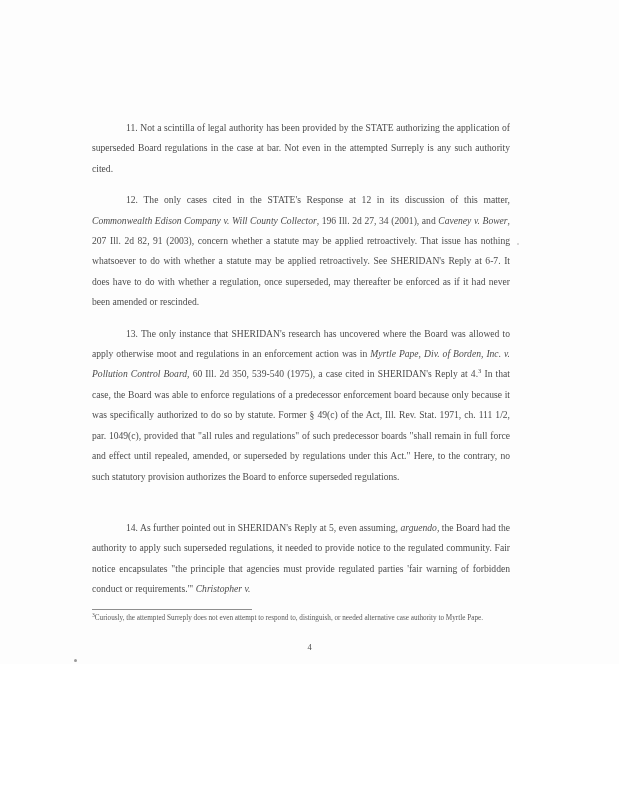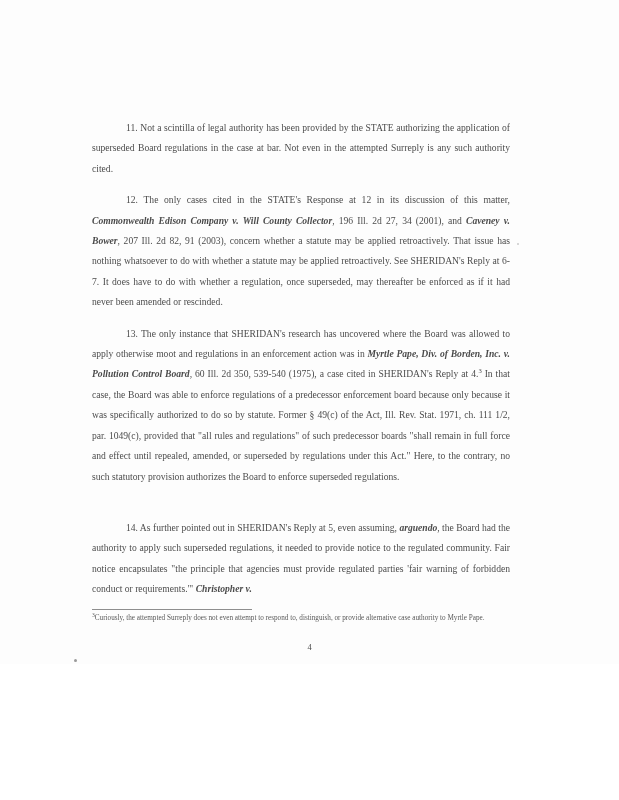--- a/index.html
+++ b/index.html
@@ -41,21 +41,21 @@
     font-size: 9.6px;
     line-height: 20.4px;
     text-align: justify;
     filter: contrast(0.82) brightness(1.05);
   }
   .para {
     margin: 0 0 11px 0;
     text-indent: 34px;
   }
   .para:last-child { margin-bottom: 0; margin-top: 31px; }
-  i { font-style: italic; font-weight: bold; }
+  i { font-style: italic; }
   .sup {
     font-size: 6.6px;
     vertical-align: super;
     line-height: 0;
   }
   .fn-rule {
     position: absolute;
     left: 92px;
     top: 609px;
     width: 160px;
@@ -116,21 +116,21 @@
       <p class="para"><span>12.  The only cases cited in the STATE's Response at 12 in its discussion of this matter, </span><i>Commonwealth Edison Company v. Will County Collector</i><span>, 196 Ill. 2d 27, 34 (2001), and </span><i>Caveney v. Bower</i><span>, 207 Ill. 2d 82, 91 (2003), concern whether a statute may be applied retroactively.  That issue has nothing whatsoever to do with whether a statute may be applied retroactively.  See SHERIDAN's Reply at 6-7.  It does have to do with whether a regulation, once superseded, may thereafter be enforced as if it had never been amended or rescinded.</span></p>
 
       <p class="para"><span>13.  The only instance that SHERIDAN's research has uncovered where the Board was allowed to apply otherwise moot and regulations in an enforcement action was in </span><i>Myrtle Pape, Div. of Borden, Inc. v. Pollution Control Board</i><span>, 60 Ill. 2d 350, 539-540 (1975), a case cited in SHERIDAN's Reply at 4.</span><span class="sup">3</span><span>  In that case, the Board was able to enforce regulations of a predecessor enforcement board because only because it was specifically authorized to do so by statute.  Former § 49(c) of the Act, Ill. Rev. Stat. 1971, ch. 111 1/2, par. 1049(c), provided that "all rules and regulations" of such predecessor boards "shall remain in full force and effect until repealed, amended, or superseded by regulations under this Act."  Here, to the contrary, no such statutory provision authorizes the Board to enforce superseded regulations.</span></p>
 
       <p class="para"><span>14.  As further pointed out in SHERIDAN's Reply at 5, even assuming, </span><i>arguendo</i><span>, the Board had the authority to apply such superseded regulations, it needed to provide notice to the regulated community.  Fair notice encapsulates "the principle that agencies must provide regulated parties 'fair warning of forbidden conduct or requirements.'"  </span><i>Christopher v.</i></p>
 
     </div>
 
     <div class="fn-rule"></div>
 
-    <div class="footnote"><span class="fn-num">3</span><span>Curiously, the attempted Surreply does not even attempt to respond to, distinguish, or provide alternative case authority to Myrtle Pape.</span></div>
+    <div class="footnote"><span class="fn-num">3</span><span>Curiously, the attempted Surreply does not even attempt to respond to, distinguish, or needed alternative case authority to Myrtle Pape.</span></div>
 
     <div class="pagenum">4</div>
 
     <div class="speck speck-a"></div>
     <div class="speck speck-b"></div>
   </div>
   <div class="blankzone"></div>
 </div>
 
 </body></html>

